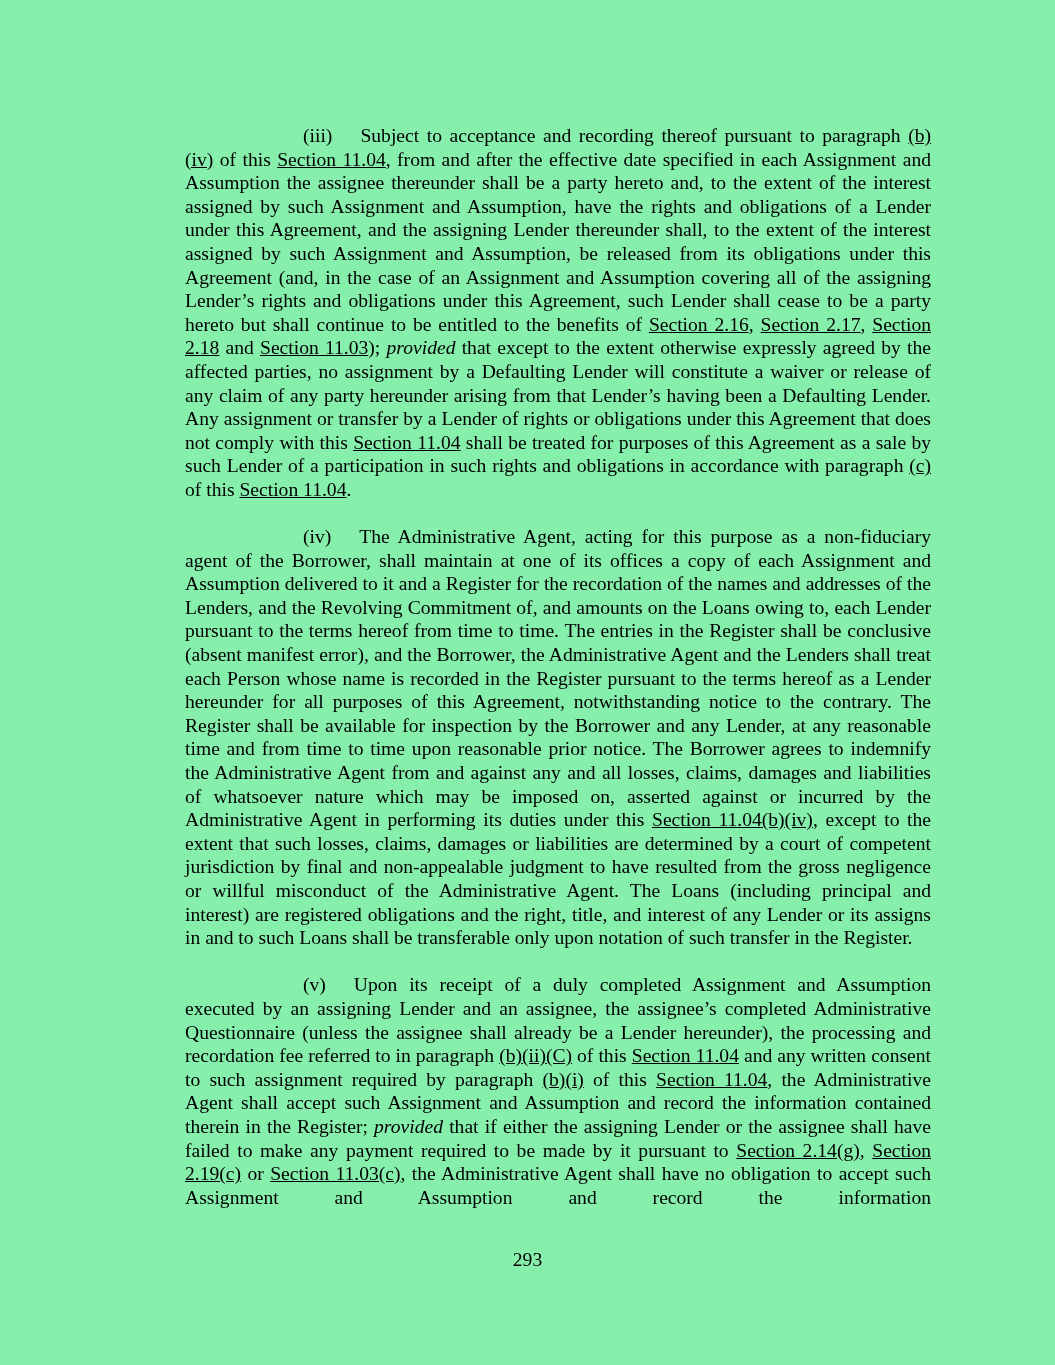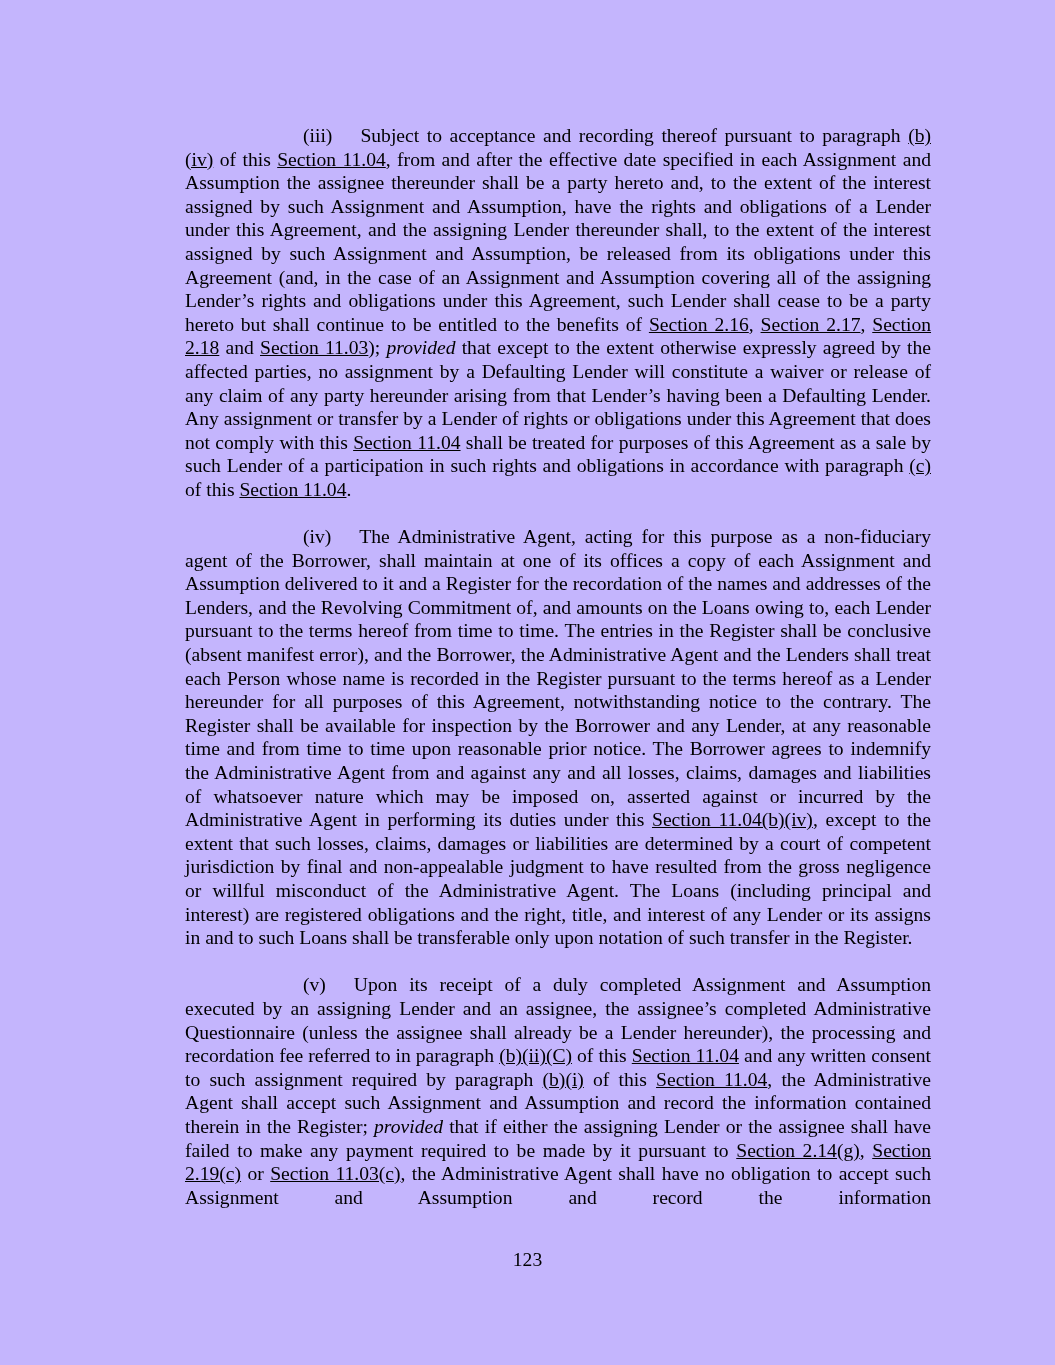--- a/index.html
+++ b/index.html
@@ -4,21 +4,21 @@
 <style>
   html, body {
     margin: 0;
     padding: 0;
     background: #ffffff;
   }
   .page {
     position: relative;
     width: 1055px;
     height: 1365px;
-    background: #c4b5fd;
+    background: #86efac;
     overflow: hidden;
     font-family: "Liberation Serif", serif;
     color: #000000;
   }
   .doc-body {
     position: absolute;
     left: 185px;
     top: 124px;
     width: 746px;
     font-size: 19.6px;
@@ -54,14 +54,14 @@
 </style>
 </head>
 <body>
 
 <div class="page">
   <div class="doc-body">
       <p class="para"><span class="marker">(iii)</span><span class="marker-gap"></span><span>Subject to acceptance and recording thereof pursuant to paragraph </span><span class="u">(b)(iv)</span><span> of this </span><span class="u">Section 11.04</span><span>, from and after the effective date specified in each Assignment and Assumption the assignee thereunder shall be a party hereto and, to the extent of the interest assigned by such Assignment and Assumption, have the rights and obligations of a Lender under this Agreement, and the assigning Lender thereunder shall, to the extent of the interest assigned by such Assignment and Assumption, be released from its obligations under this Agreement (and, in the case of an Assignment and Assumption covering all of the assigning Lender’s rights and obligations under this Agreement, such Lender shall cease to be a party hereto but shall continue to be entitled to the benefits of </span><span class="u">Section 2.16</span><span>, </span><span class="u">Section 2.17</span><span>, </span><span class="u">Section 2.18</span><span> and </span><span class="u">Section 11.03</span><span>); </span><span class="i">provided</span><span> that except to the extent otherwise expressly agreed by the affected parties, no assignment by a Defaulting Lender will constitute a waiver or release of any claim of any party hereunder arising from that Lender’s having been a Defaulting Lender. Any assignment or transfer by a Lender of rights or obligations under this Agreement that does not comply with this </span><span class="u">Section 11.04</span><span> shall be treated for purposes of this Agreement as a sale by such Lender of a participation in such rights and obligations in accordance with paragraph </span><span class="u">(c)</span><span> of this </span><span class="u">Section 11.04</span><span>.</span></p>
       <p class="para"><span class="marker">(iv)</span><span class="marker-gap"></span><span>The Administrative Agent, acting for this purpose as a non-fiduciary agent of the Borrower, shall maintain at one of its offices a copy of each Assignment and Assumption delivered to it and a Register for the recordation of the names and addresses of the Lenders, and the Revolving Commitment of, and amounts on the Loans owing to, each Lender pursuant to the terms hereof from time to time. The entries in the Register shall be conclusive (absent manifest error), and the Borrower, the Administrative Agent and the Lenders shall treat each Person whose name is recorded in the Register pursuant to the terms hereof as a Lender hereunder for all purposes of this Agreement, notwithstanding notice to the contrary. The Register shall be available for inspection by the Borrower and any Lender, at any reasonable time and from time to time upon reasonable prior notice. The Borrower agrees to indemnify the Administrative Agent from and against any and all losses, claims, damages and liabilities of whatsoever nature which may be imposed on, asserted against or incurred by the Administrative Agent in performing its duties under this </span><span class="u">Section 11.04(b)(iv)</span><span>, except to the extent that such losses, claims, damages or liabilities are determined by a court of competent jurisdiction by final and non-appealable judgment to have resulted from the gross negligence or willful misconduct of the Administrative Agent. The Loans (including principal and interest) are registered obligations and the right, title, and interest of any Lender or its assigns in and to such Loans shall be transferable only upon notation of such transfer in the Register.</span></p>
       <p class="para justify-last"><span class="marker">(v)</span><span class="marker-gap"></span><span>Upon its receipt of a duly completed Assignment and Assumption executed by an assigning Lender and an assignee, the assignee’s completed Administrative Questionnaire (unless the assignee shall already be a Lender hereunder), the processing and recordation fee referred to in paragraph </span><span class="u">(b)(ii)(C)</span><span> of this </span><span class="u">Section 11.04</span><span> and any written consent to such assignment required by paragraph </span><span class="u">(b)(i)</span><span> of this </span><span class="u">Section 11.04</span><span>, the Administrative Agent shall accept such Assignment and Assumption and record the information contained therein in the Register; </span><span class="i">provided</span><span> that if either the assigning Lender or the assignee shall have failed to make any payment required to be made by it pursuant to </span><span class="u">Section 2.14(g)</span><span>, </span><span class="u">Section 2.19(c)</span><span> or </span><span class="u">Section 11.03(c)</span><span>, the Administrative Agent shall have no obligation to accept such Assignment and Assumption and record the information</span></p>
     </div>
-  <div class="page-number">123</div>
+  <div class="page-number">293</div>
 </div>
 
 </body></html>

